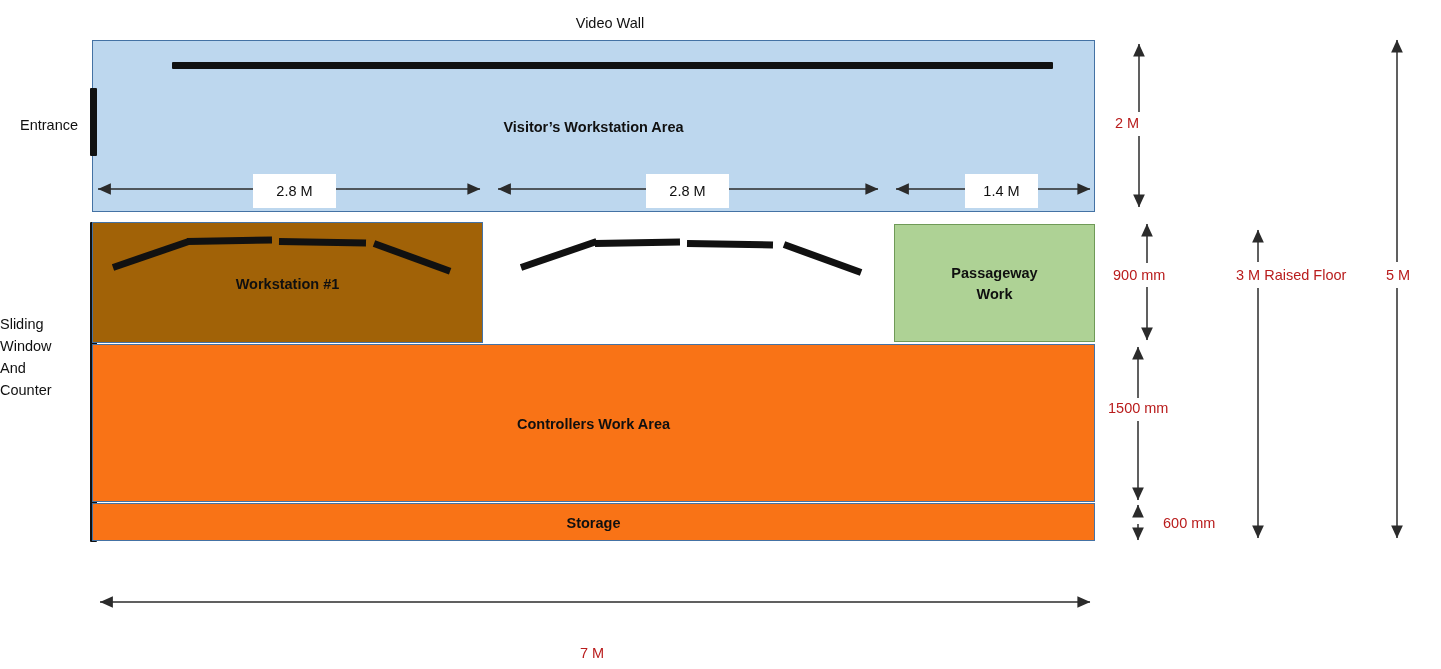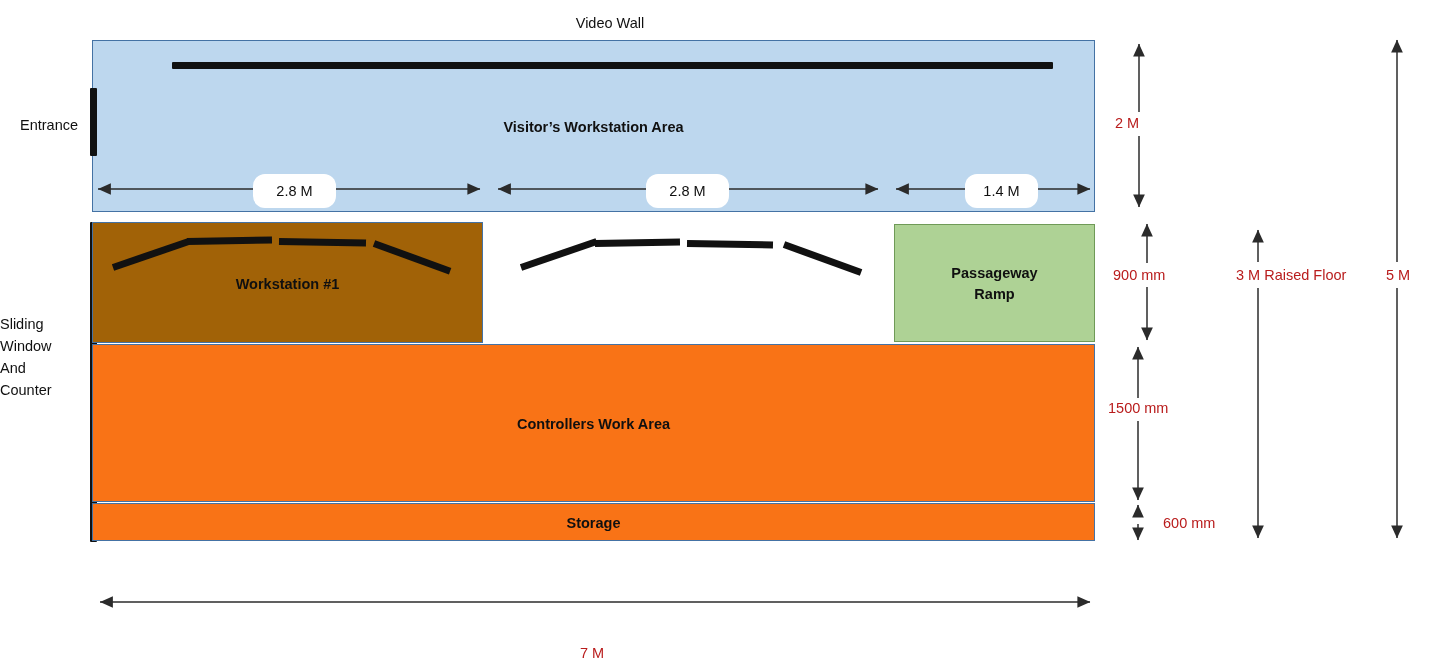--- a/index.html
+++ b/index.html
@@ -69,21 +69,20 @@
   .dim-chip {
     position: absolute;
     background: #ffffff;
     font-size: 14.5px;
     color: #101010;
     text-align: center;
     display: flex;
     align-items: center;
     justify-content: center;
     box-sizing: border-box;
-    border-radius: 12px;
   }
   .dim-text {
     position: absolute;
     font-size: 14.5px;
     color: #b91c1c;
     white-space: nowrap;
   }
   svg.overlay {
     position: absolute;
     left: 0; top: 0;
@@ -126,21 +125,21 @@
   <div class="desk-seg" style="left:374px; top:240px;  width:81px;  transform:rotate(20deg);"></div>
 
 
   <div class="desk-seg" style="left:521px; top:264px;  width:80px;  transform:rotate(-19deg);"></div>
   <div class="desk-seg" style="left:595px; top:240px;  width:85px;  transform:rotate(-1deg);"></div>
   <div class="desk-seg" style="left:687px; top:240px;  width:86px;  transform:rotate(1deg);"></div>
   <div class="desk-seg" style="left:784px; top:241px;  width:82px;  transform:rotate(20deg);"></div>
 
   <div class="room room-green" style="left:894px; top:224px; width:201px; height:118px;">
     <div class="room-title" style="top:38px; line-height:1.45; white-space:pre-line;">Passageway
-Ramp</div>
+Work</div>
   </div>
 
   <div class="room room-gray" style="left:92px; top:344px; width:1003px; height:158px;">
     <div class="room-title" style="top:71px;">Controllers Work Area</div>
   </div>
 
   <div class="room room-gray" style="left:92px; top:503px; width:1003px; height:38px;padding-left:36px;">
     <div class="room-title" style="top:11px;">Storage</div>
   </div>
 

